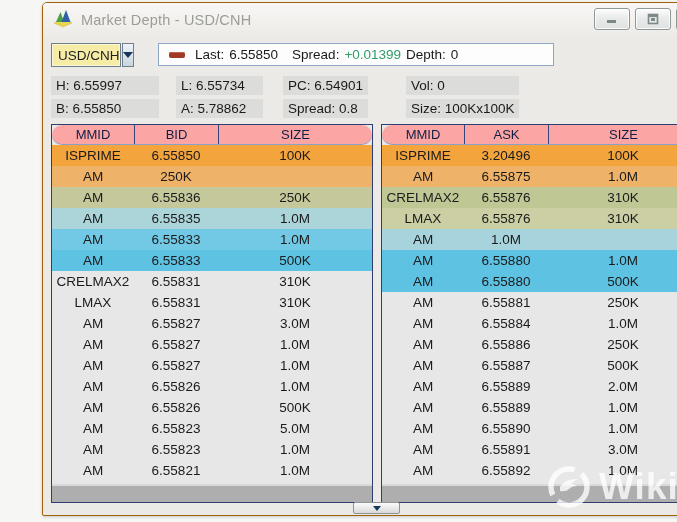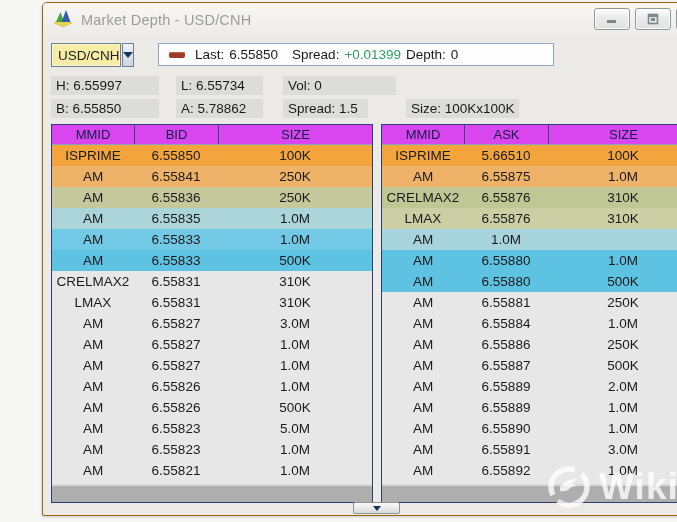--- a/index.html
+++ b/index.html
@@ -76,23 +76,24 @@
   
   .tables{position:absolute;left:0;top:121px;width:677px;height:391px;}
   .depth-table{
     position:absolute;top:0;height:379px;box-sizing:border-box;
     border:1px solid #2e3d72;background:#e7e7e7;
     display:flex;flex-direction:column;overflow:hidden;
   }
   .depth-table.bid{left:8px;width:322px;}
   .depth-table.ask{left:338px;width:318px;}
   .t-head{
-    height:19px;flex:0 0 19px;background:#d946ef;
+    height:19px;flex:0 0 19px;background:#fca5a5;
     display:grid;grid-template-columns:82px 84px 1fr;
     border-bottom:1px solid #8aa0c6;
+    border-radius:10px;
   }
   .t-hcell{
     font-size:13px;color:#0f1e45;text-align:center;line-height:19px;
     overflow:hidden;
   }
   .t-hcell + .t-hcell{border-left:1px solid #33477a;}
   .t-row{
     height:21px;flex:0 0 21px;
     display:grid;grid-template-columns:82px 84px 1fr;
   }
@@ -173,45 +174,45 @@
     <span class="val">6.55850</span>
     <span class="lbl">Spread:</span>
     <span class="val pos tight">+0.01399</span>
     <span class="lbl">Depth:</span>
     <span class="val">0</span>
   </div>
 
   <div class="stats-row r1" id="stats-row1">
       <div class="chip c0">H: 6.55997</div>
       <div class="chip c1">L: 6.55734</div>
+      <div class="chip c2">PC: 6.54901</div>
       <div class="chip c3">Vol: 0</div>
     </div>
   <div class="stats-row r2" id="stats-row2">
       <div class="chip c0">B: 6.55850</div>
       <div class="chip c1">A: 5.78862</div>
-      <div class="chip c2">Spread: 1.5</div>
+      <div class="chip c2">Spread: 0.8</div>
       <div class="chip c3">Size: 100Kx100K</div>
     </div>
 
   <div class="tables">
     <div class="depth-table bid" id="bid-table">
       <div class="t-head">
           <div class="t-hcell">MMID</div>
           <div class="t-hcell">BID</div>
           <div class="t-hcell">SIZE</div>
         </div>
       <div class="t-body">
           <div class="t-row" style="background: rgb(244, 164, 60);">
             <div class="t-cell">ISPRIME</div>
             <div class="t-cell">6.55850</div>
             <div class="t-cell">100K</div>
           </div>
           <div class="t-row" style="background: rgb(239, 178, 105);">
             <div class="t-cell">AM</div>
-            <div class="t-cell">6.55841</div>
             <div class="t-cell">250K</div>
           </div>
           <div class="t-row" style="background: rgb(197, 200, 155);">
             <div class="t-cell">AM</div>
             <div class="t-cell">6.55836</div>
             <div class="t-cell">250K</div>
           </div>
           <div class="t-row" style="background: rgb(171, 213, 217);">
             <div class="t-cell">AM</div>
             <div class="t-cell">6.55835</div>
@@ -282,21 +283,21 @@
     </div>
     <div class="depth-table ask" id="ask-table">
       <div class="t-head">
           <div class="t-hcell">MMID</div>
           <div class="t-hcell">ASK</div>
           <div class="t-hcell">SIZE</div>
         </div>
       <div class="t-body">
           <div class="t-row" style="background: rgb(244, 164, 60);">
             <div class="t-cell">ISPRIME</div>
-            <div class="t-cell">5.66510</div>
+            <div class="t-cell">3.20496</div>
             <div class="t-cell">100K</div>
           </div>
           <div class="t-row" style="background: rgb(239, 178, 105);">
             <div class="t-cell">AM</div>
             <div class="t-cell">6.55875</div>
             <div class="t-cell">1.0M</div>
           </div>
           <div class="t-row" style="background: rgb(191, 199, 149);">
             <div class="t-cell">CRELMAX2</div>
             <div class="t-cell">6.55876</div>

